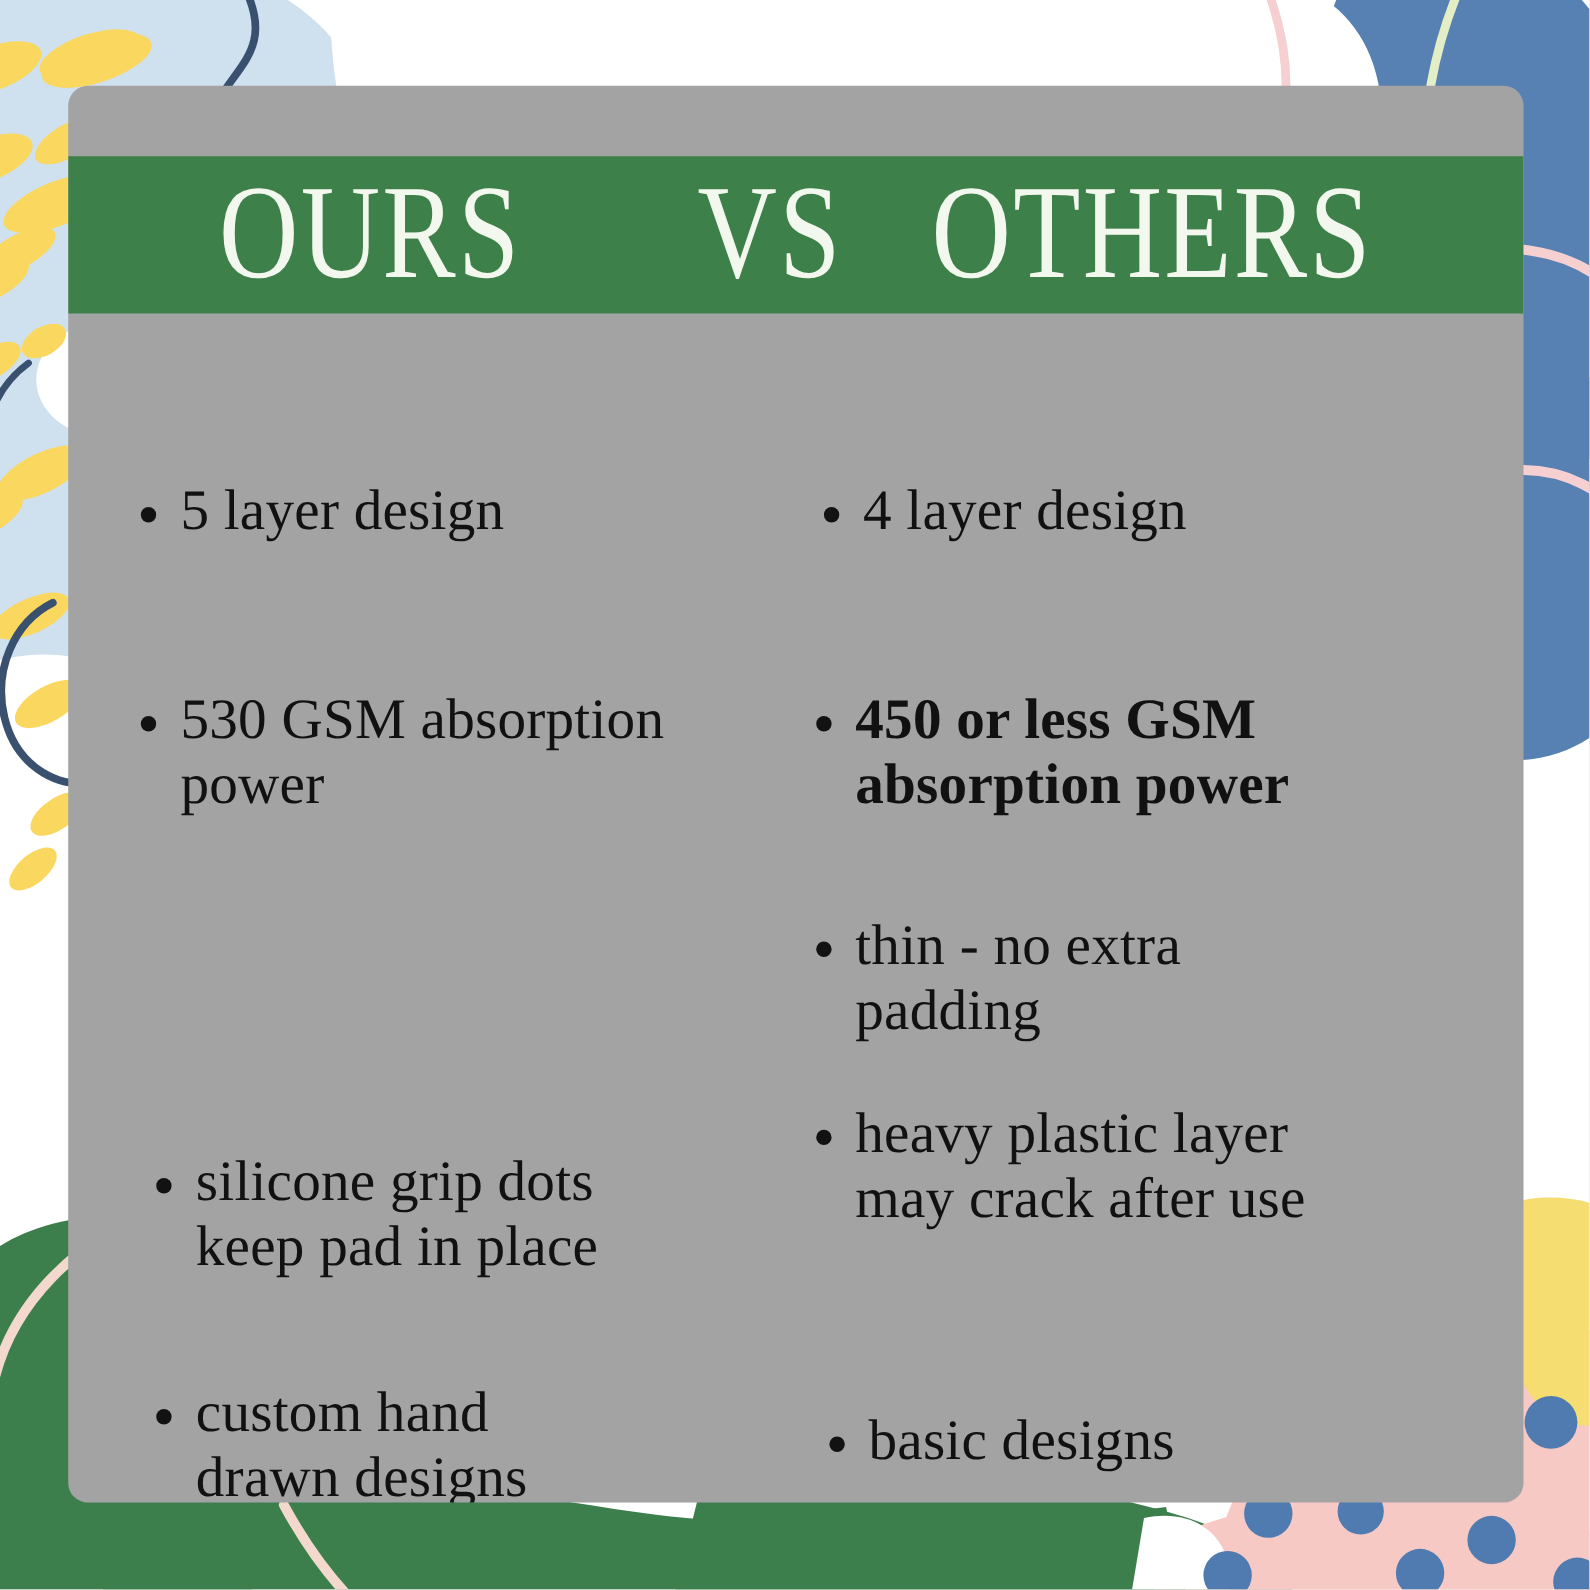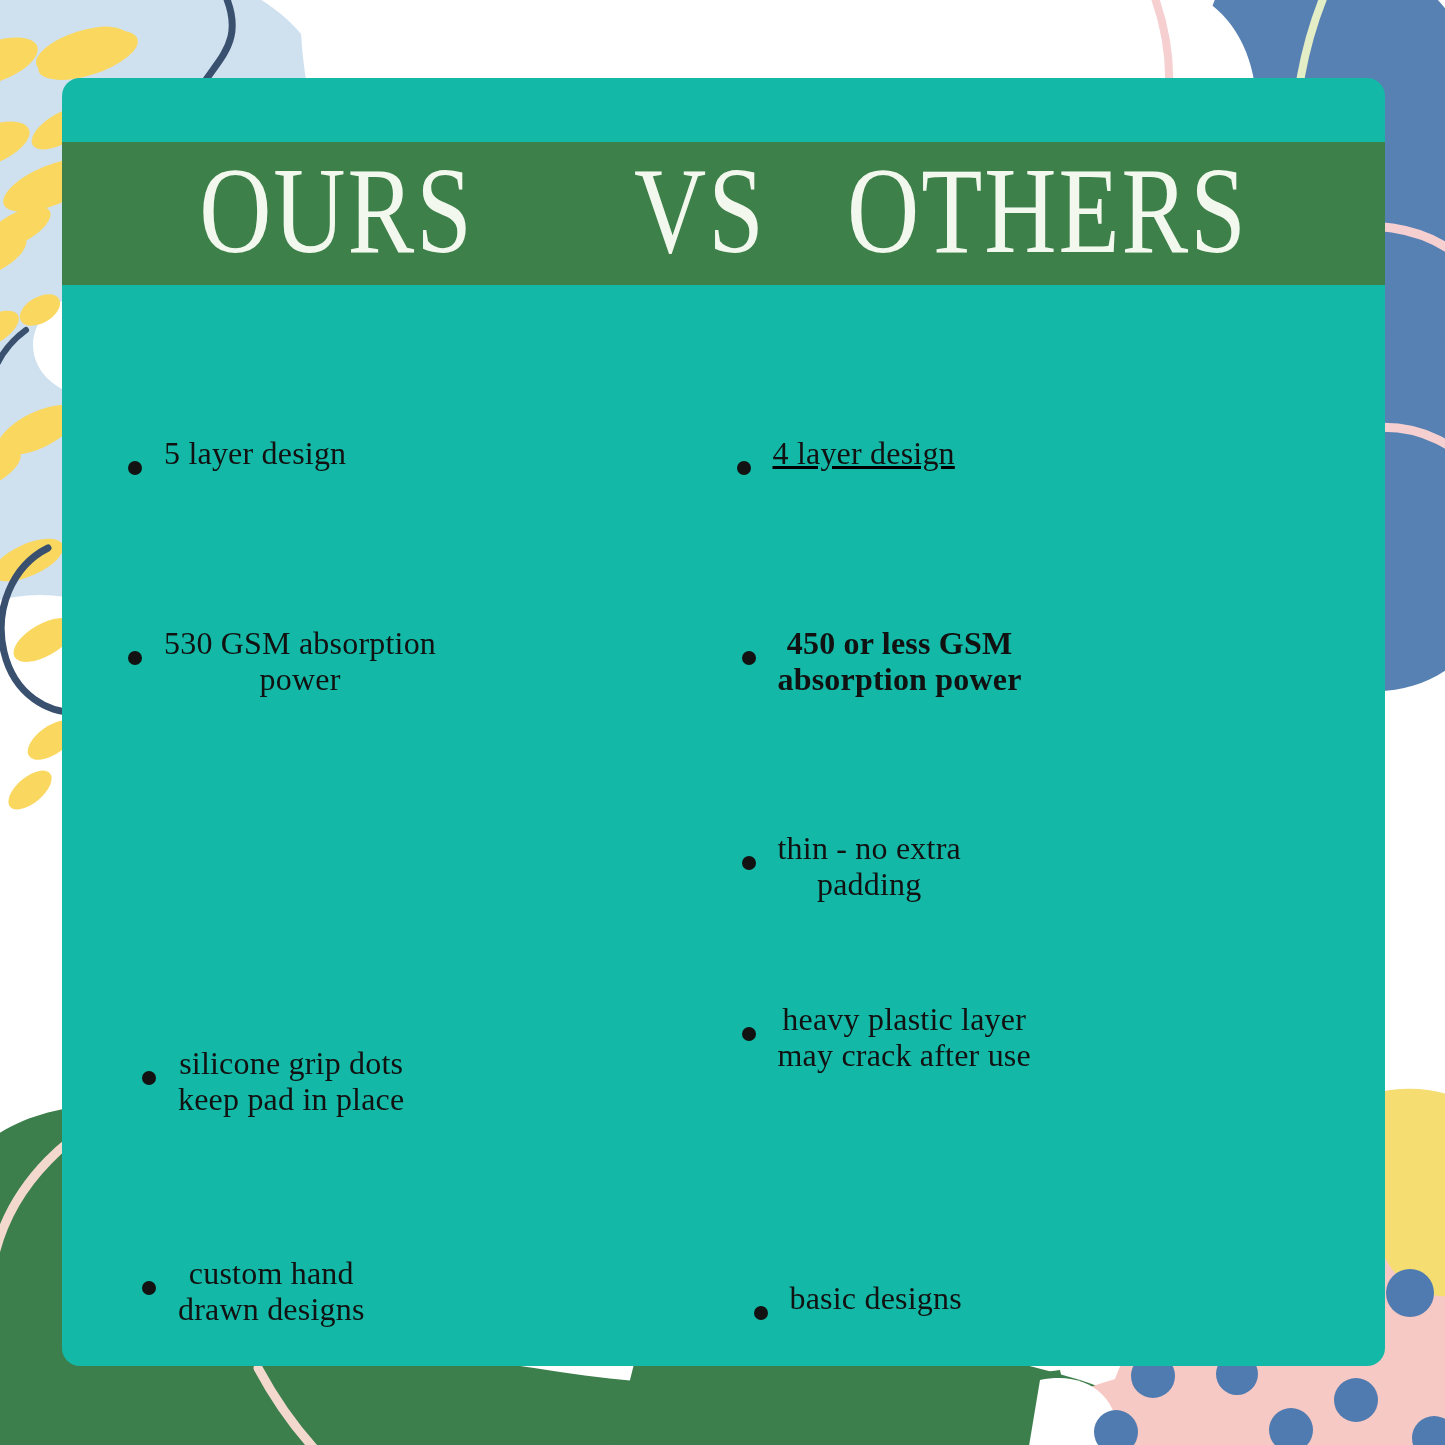--- a/index.html
+++ b/index.html
@@ -24,21 +24,21 @@
     height: 1445px;
   }
 
   
   #card {
     position: absolute;
     left: 62px;
     top: 78px;
     width: 1323px;
     height: 1288px;
-    background: #14b8a6;
+    background: #a3a3a3;
     border-radius: 18px;
     overflow: hidden;
     box-shadow: 0 0 0 0 rgba(0,0,0,0);
   }
 
   #banner {
     position: absolute;
     left: 0;
     top: 64px;
     width: 1323px;
@@ -83,36 +83,35 @@
     flex: 0 0 auto;
     width: 14px;
     height: 14px;
     border-radius: 50%;
     background: #121212;
     margin-top: 26px;
     margin-right: 22px;
   }
   .btext {
     color: #111111;
-    font-size: 32px;
+    font-size: 52px;
     line-height: 1.14;
     white-space: pre-line;
     letter-spacing: 0.2px;
-    text-align: center;
   }
 
   
   .col-left .r0 { left: 66px;  top: 150px; }
   .col-left .r1 { left: 66px;  top: 340px; }
   .col-left .r2 { left: 66px;  top: 545px; }
   .col-left .r3 { left: 80px;  top: 760px; }
   .col-left .r4 { left: 80px;  top: 970px; }
 
   
-  .col-right .r0 { left: 13px; top: 150px; text-decoration: underline; }
+  .col-right .r0 { left: 25px; top: 150px; }
   .col-right .r1 { left: 18px; top: 340px; font-weight: bold; }
   .col-right .r2 { left: 18px; top: 545px; }
   .col-right .r3 { left: 18px; top: 716px; }
   .col-right .r4 { left: 30px; top: 995px; }
 </style>
 </head>
 <body>
 
 <div id="stage">
 

